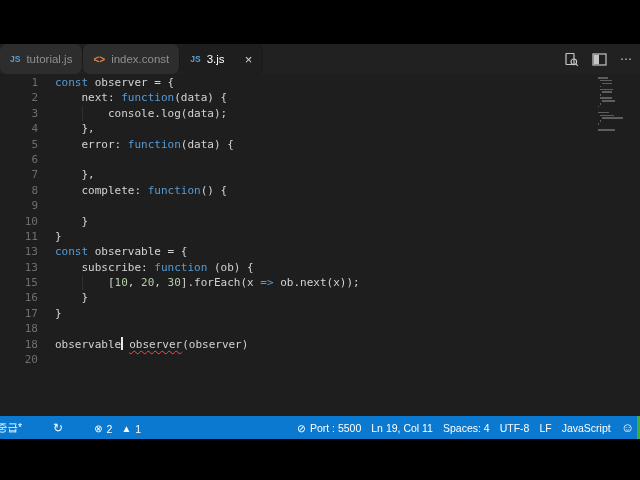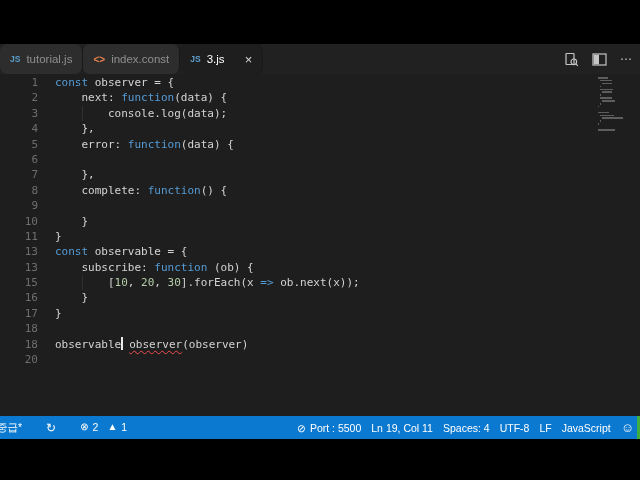--- a/index.html
+++ b/index.html
@@ -30,21 +30,21 @@
   .tok-num{color:var(--number);}
   .tok-str{color:var(--string);}
   .tok-plain{color:var(--code-fg);}
   .squiggle{text-decoration:underline;text-decoration-style:wavy;text-decoration-color:var(--error-squiggle);text-decoration-thickness:1px;text-underline-offset:2px;text-decoration-skip-ink:none;}
   .cursor{display:inline-block;width:1.3px;height:13px;background:#eaeaea;vertical-align:-2px;}
   .minimap{position:absolute;top:3px;right:6px;width:36px;}
   .mm-line{height:1.5px;margin-bottom:1.4px;background:rgba(212,212,212,.35);}
 
   
   .statusbar{position:relative;flex:0 0 23px;height:23px;background:var(--status-bar-bg);color:var(--status-fg);display:flex;align-items:center;font-size:10.5px;white-space:nowrap;padding:0 6px 0 0;}
-  .sb-left{display:flex;align-items:flex-start;gap:24px;}
+  .sb-left{display:flex;align-items:flex-end;gap:31px;}
   .sb-right{margin-left:auto;display:flex;align-items:center;gap:10px;}
   .sb-item{display:flex;align-items:center;gap:4px;cursor:pointer;}
   .branch{margin-left:-3px;}
   .sync{font-size:12px;}
   .problems .glyph{font-size:10px;}
   .problems .warn{margin-left:5px;}
   .smiley{font-size:13px;}
   .edge-accent{position:absolute;right:0;top:0;bottom:0;width:3px;background:var(--accent-green);}
 </style>
 </head>

